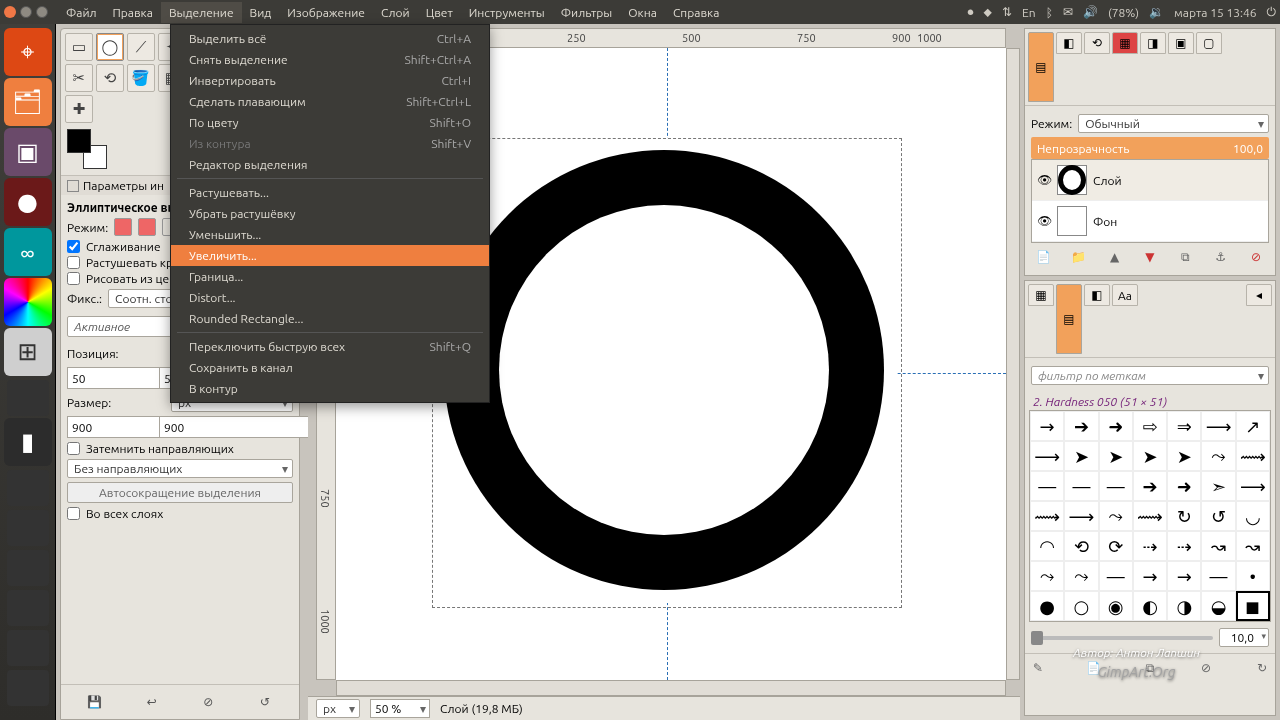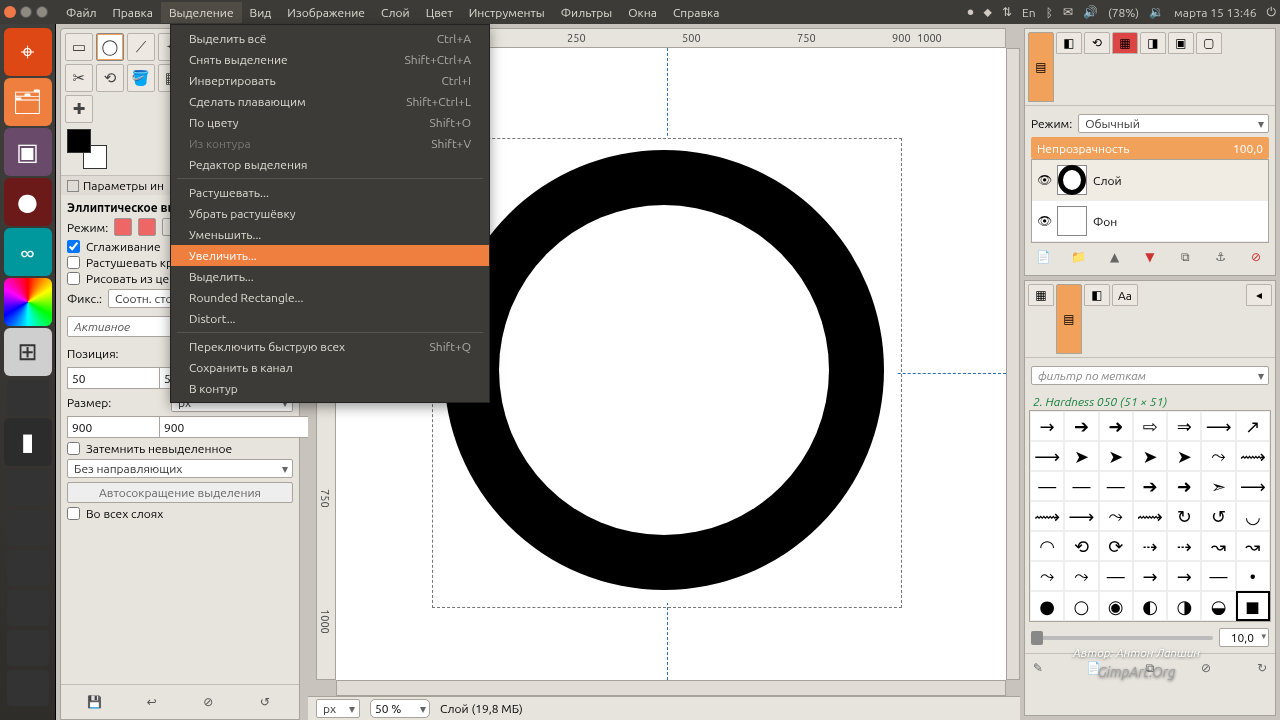--- a/index.html
+++ b/index.html
@@ -65,21 +65,21 @@
 .viewport{position:absolute;left:28px;right:14px;top:20px;bottom:40px;background:#fff;overflow:hidden;}
 .canvas-bg{position:absolute;left:96px;top:90px;width:465px;height:465px;background:#fff;}
 .sel-rect{position:absolute;left:96px;top:90px;width:470px;height:470px;border:1px dashed #777;}
 .ring{position:absolute;left:108px;top:102px;width:440px;height:440px;border-radius:50%;background:#000;}
 .ring::after{content:"";position:absolute;left:55px;top:55px;width:330px;height:330px;border-radius:50%;background:#fff;}
 .guide-h{position:absolute;left:0;right:0;border-top:1px dashed #2a6fb5;}
 .guide-v{position:absolute;top:0;bottom:0;border-left:1px dashed #2a6fb5;}
 .scroll-h{position:absolute;left:28px;right:14px;bottom:24px;height:16px;background:#e1ddd6;border:1px solid #a7a39a;}
 .statusbar{position:absolute;left:0;right:0;bottom:0;height:24px;background:#e7e4dd;border-top:1px solid #a7a39a;display:flex;align-items:center;gap:10px;padding:0 8px;}
 .statusbar .combo{flex:none;width:44px;}
-.zoom{width:60px;border:1px solid #a9a59c;border-radius:5px;padding:2px 12px 2px 4px;position:relative;background:#fff;}
+.zoom{width:60px;border:1px solid #a9a59c;border-radius:0;padding:2px 12px 2px 4px;position:relative;background:#fff;}
 .zoom::after{content:"▾";position:absolute;right:3px;top:2px;color:#666;}
 .scroll-v{position:absolute;right:0;top:20px;bottom:40px;width:14px;background:#e1ddd6;border:1px solid #a7a39a;}
 
 
 .rdock{position:absolute;right:4px;top:4px;width:252px;bottom:0;display:flex;flex-direction:column;gap:0;}
 .panel{background:#e7e4dd;border:1px solid #a7a39a;margin-bottom:4px;display:flex;flex-direction:column;}
 .tabstrip{display:flex;gap:2px;padding:3px;border-bottom:1px solid #c3bfb7;}
 .tab{width:26px;height:22px;border:1px solid #b7b3aa;border-radius:2px 2px 0 0;background:#ede9e2;display:flex;align-items:center;justify-content:center;}
 .tab.layers{background:#f2a15b;}
 .pf{padding:4px 6px;}
@@ -89,21 +89,21 @@
 .layers{background:#fff;border:1px solid #a9a59c;min-height:70px;}
 .layerrow{display:flex;align-items:center;gap:6px;padding:5px;border-bottom:1px solid #eee;}
 .layerrow.sel{background:#f0ece4;}
 .eye{width:14px;}
 .thumb{width:30px;height:30px;border:1px solid #888;display:flex;align-items:center;justify-content:center;font-size:14px;background:#fff;}
 .thumb.ring-t::after{content:"";width:20px;height:20px;border:5px solid #000;border-radius:50%;}
 .layer-btns{display:flex;justify-content:space-between;padding:4px 2px;}
 .layer-btns span{width:22px;height:20px;display:flex;align-items:center;justify-content:center;color:#666;}
 .layer-btns .del{color:#c33;}
 
-.brushname{font-style:italic;color:#15803d;padding:2px 8px;}
+.brushname{font-style:italic;color:#701a75;padding:2px 8px;}
 .brushgrid{background:#fff;border:1px solid #a9a59c;display:grid;grid-template-columns:repeat(7,1fr);gap:0;margin:0 4px;}
 .brushgrid div{height:30px;border:1px solid #eee;display:flex;align-items:center;justify-content:center;font-size:18px;}
 .brushgrid .sel{outline:2px solid #000;outline-offset:-2px;}
 .slider-row{display:flex;align-items:center;gap:6px;padding:6px;justify-content:center;}
 .slider{flex:1;height:4px;background:#bbb;border-radius:2px;position:relative;}
 .slider::after{content:"";position:absolute;left:0;top:-5px;width:12px;height:14px;background:#888;border-radius:2px;}
 .numbox{width:50px;border:1px solid #a9a59c;border-radius:2px;padding:2px 14px 2px 4px;background:#fff;text-align:right;position:relative;}
 .numbox::after{content:"▾";position:absolute;right:2px;top:2px;font-size:9px;color:#666;}
 
 
@@ -177,27 +177,27 @@
     <div class="mitem">
       <span>Убрать растушёвку</span>
     </div>
     <div class="mitem">
       <span>Уменьшить...</span>
     </div>
     <div class="mitem hover">
       <span>Увеличить...</span>
     </div>
     <div class="mitem">
-      <span>Выделить...</span>
+      <span>Граница...</span>
+    </div>
+    <div class="mitem">
+      <span>Distort...</span>
     </div>
     <div class="mitem">
       <span>Rounded Rectangle...</span>
-    </div>
-    <div class="mitem">
-      <span>Distort...</span>
     </div>
     <hr>
     <div class="mitem">
       <span>Переключить быструю всех</span>
       <span class="sc">Shift+Q</span>
     </div>
     <div class="mitem">
       <span>Сохранить в канал</span>
     </div>
     <div class="mitem">
@@ -317,21 +317,21 @@
         <div class="spin">
             <input value="900" style="">
             <div class="sp">
               <div>▴</div>
               <div>▾</div>
             </div>
           </div>
       </div>
       <label class="chk">
           <input type="checkbox" style="">
-          <span>Затемнить невыделенное</span>
+          <span>Затемнить направляющих</span>
         </label>
       <div class="field">
           <div class="combo">Без направляющих</div>
         </div>
       <div class="field">
           <div class="btn-flat">Автосокращение выделения</div>
         </div>
       <label class="chk">
           <input type="checkbox" style="">
           <span>Во всех слоях</span>

